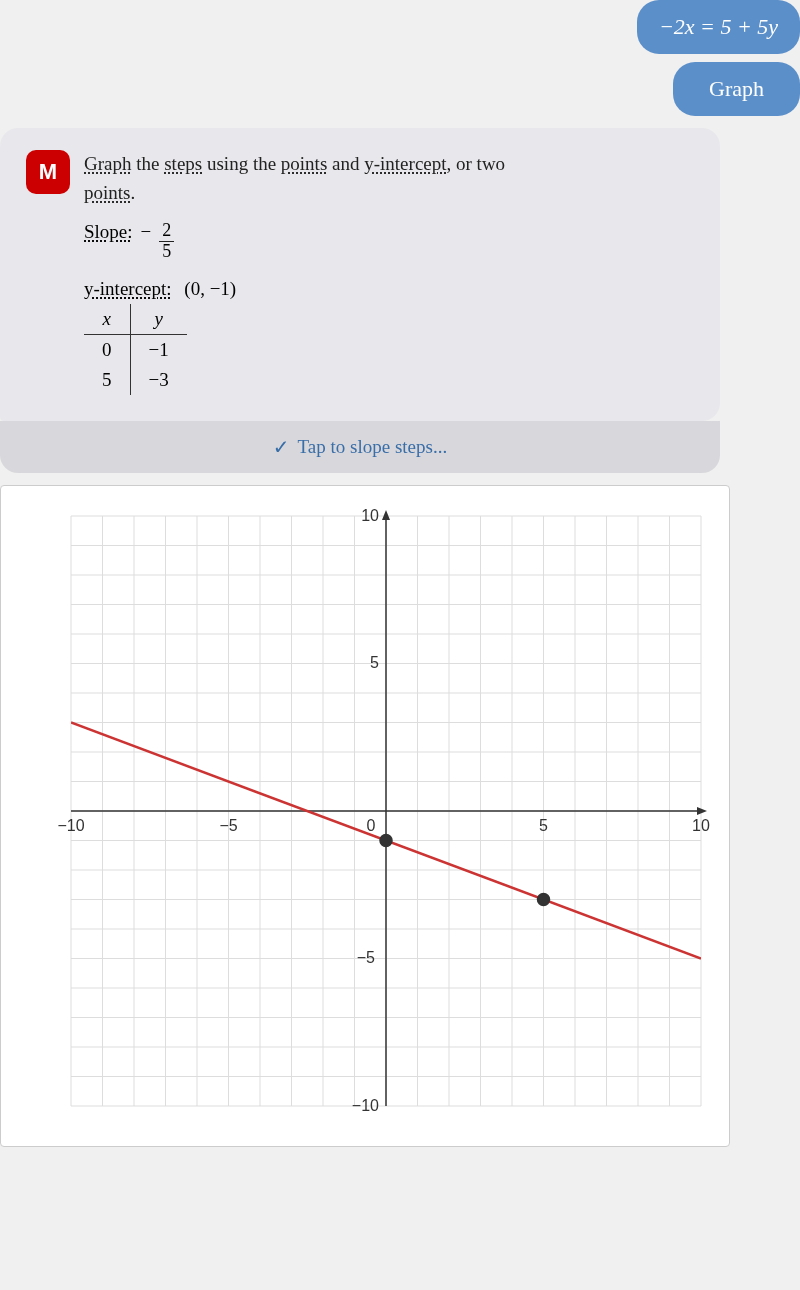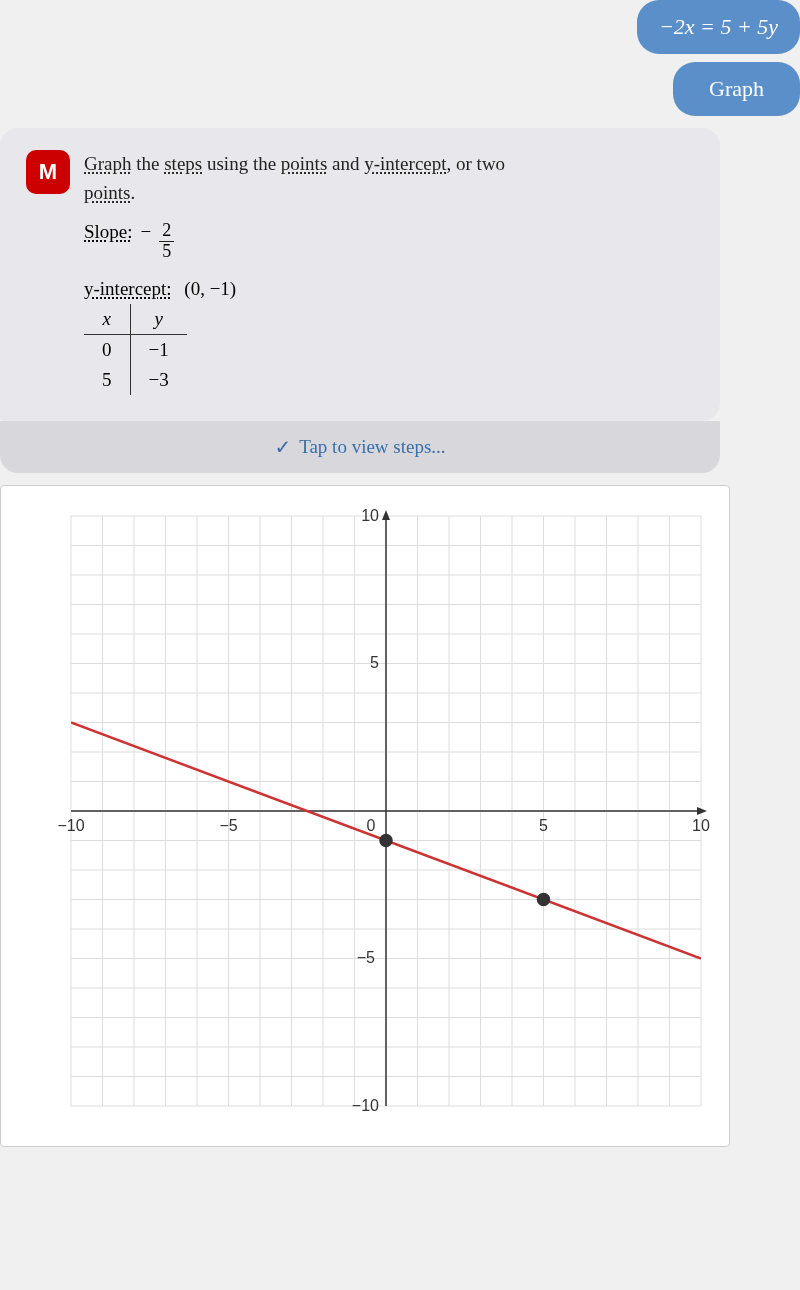--- a/index.html
+++ b/index.html
@@ -267,21 +267,21 @@
               </tr>
             </tbody>
           </table>
         </div>
       </div>
     </div>
 
     <div class="steps-bar">
       <div class="steps-text">
         <span class="check-icon">✓</span>
-        <span>Tap to view steps...</span>
+        <span>Tap to slope steps...</span>
       </div>
     </div>
 
     <div class="graph-container">
       <svg class="graph-svg" width="710" height="640" viewBox="0 0 710 640">
 
         <defs>
           <clipPath id="graphClip">
             <rect x="60" y="20" width="630" height="590"></rect>
           </clipPath>

